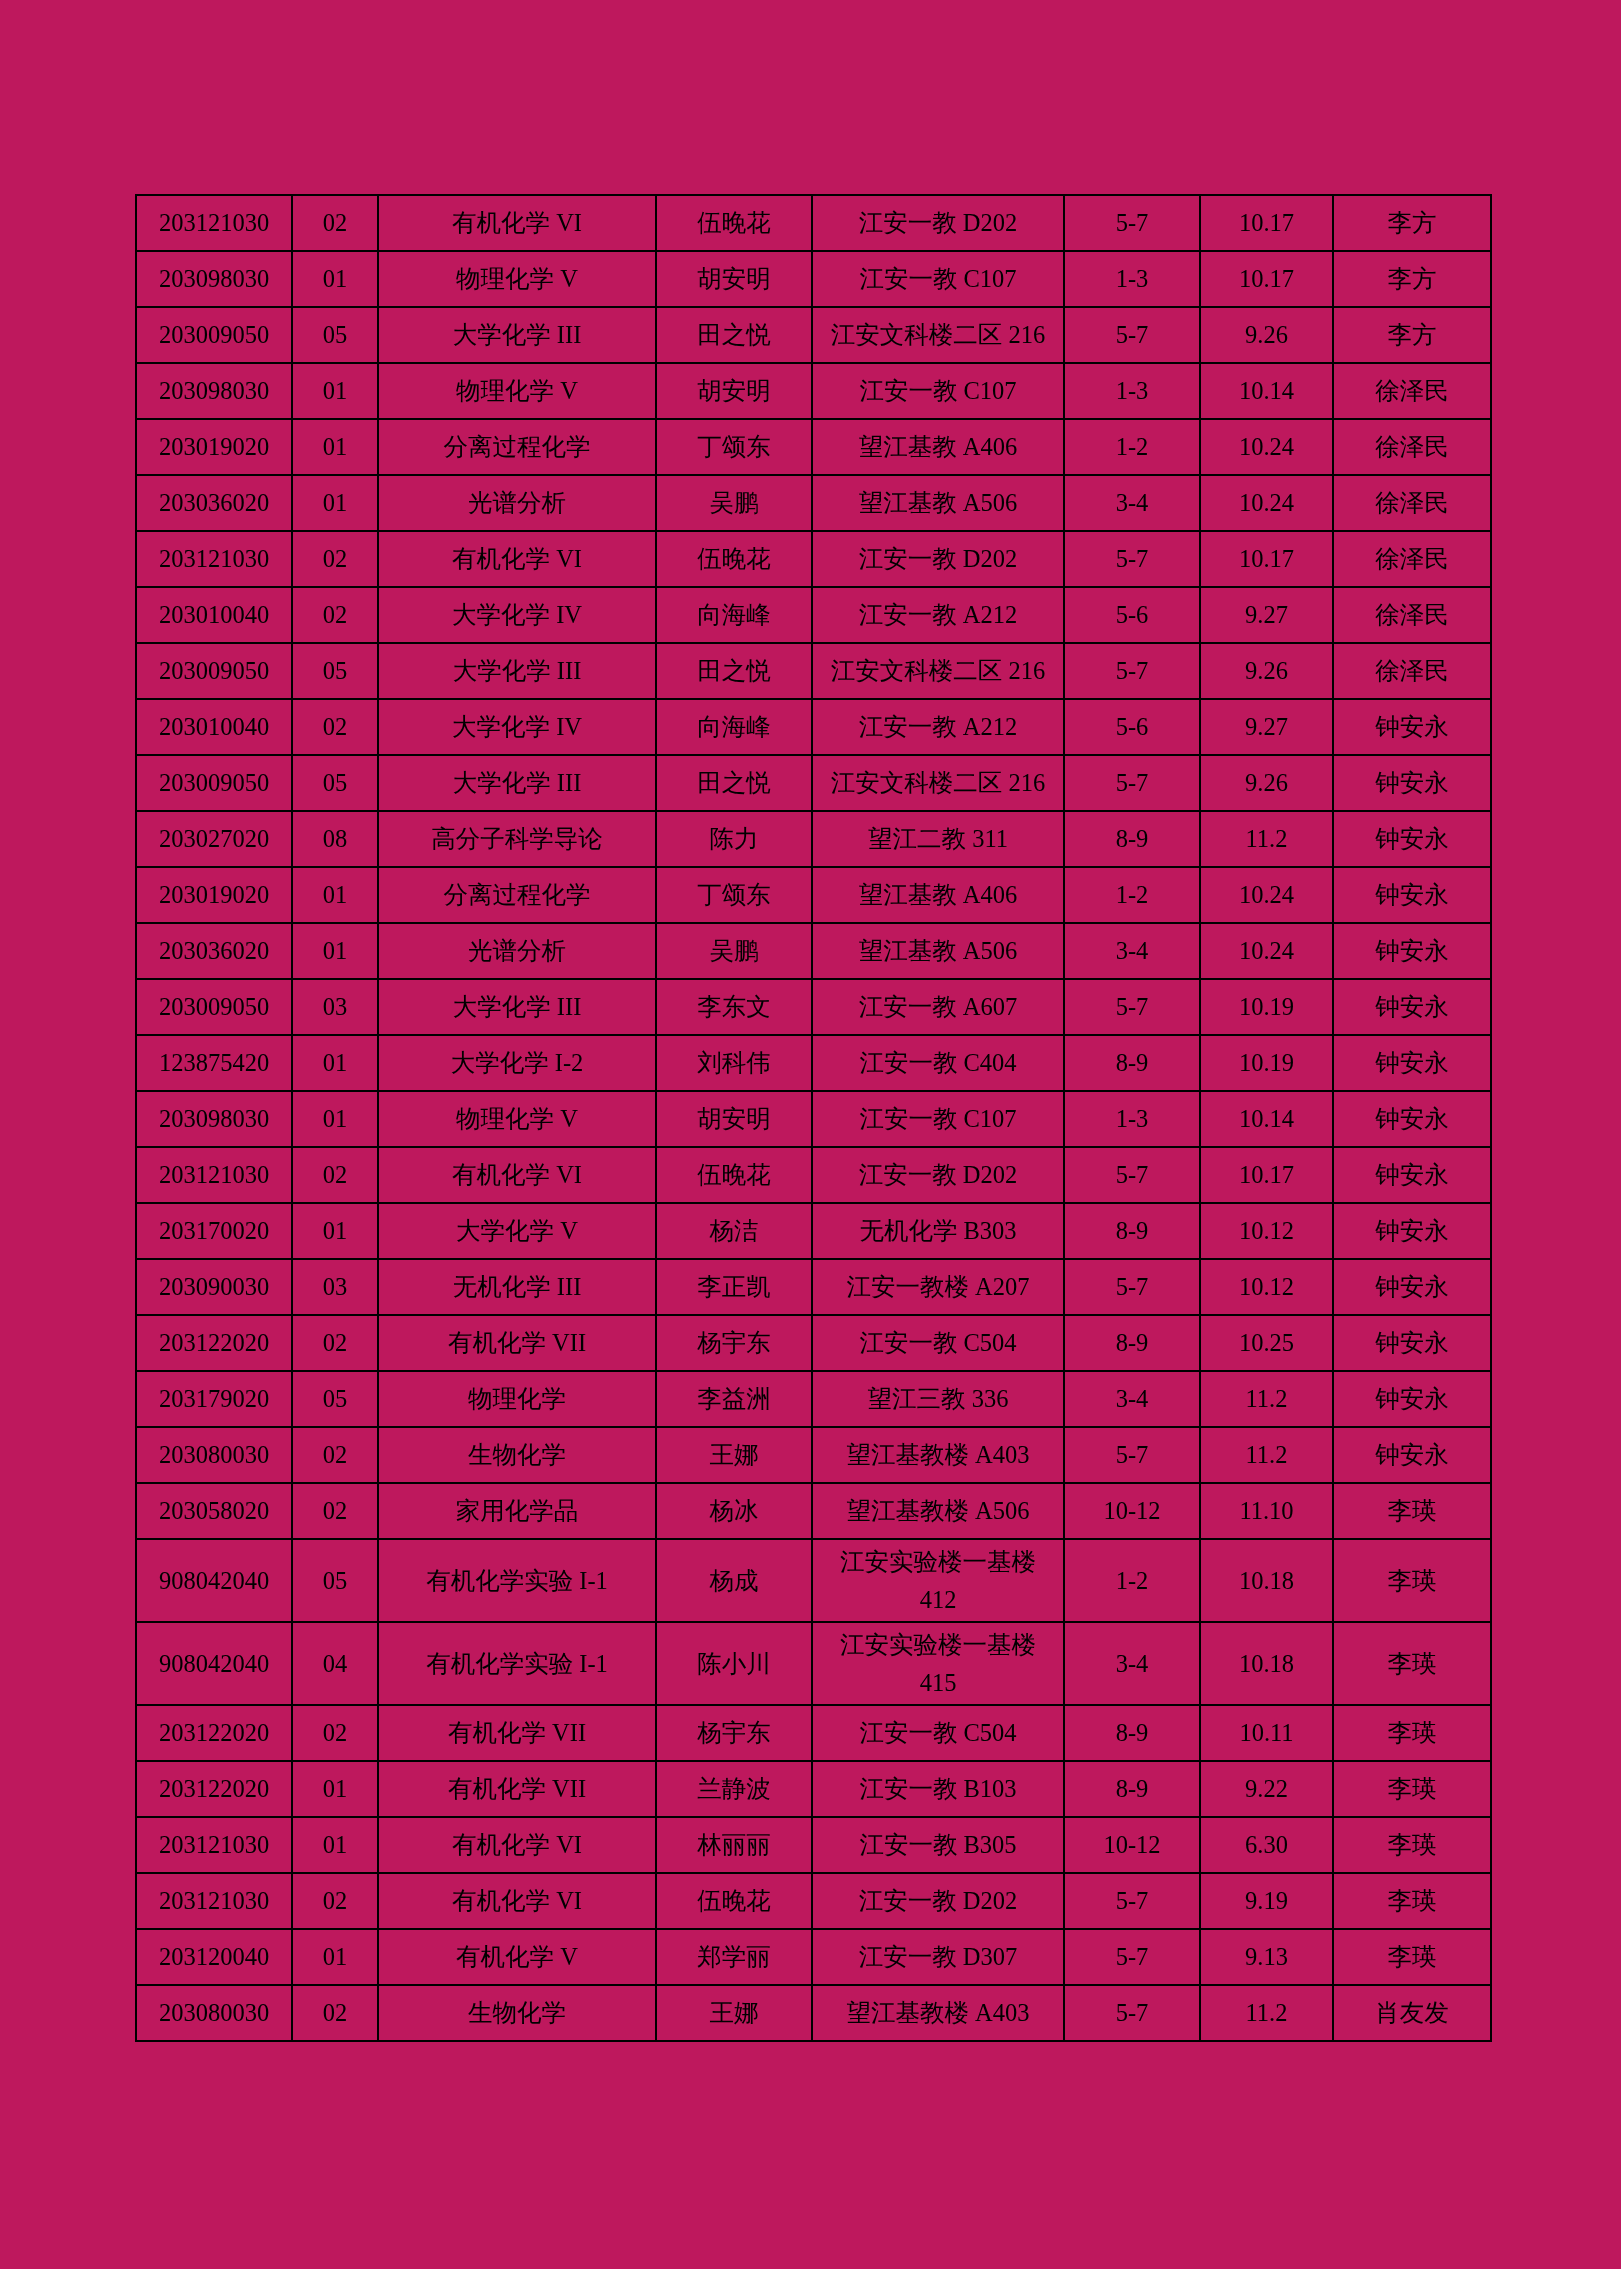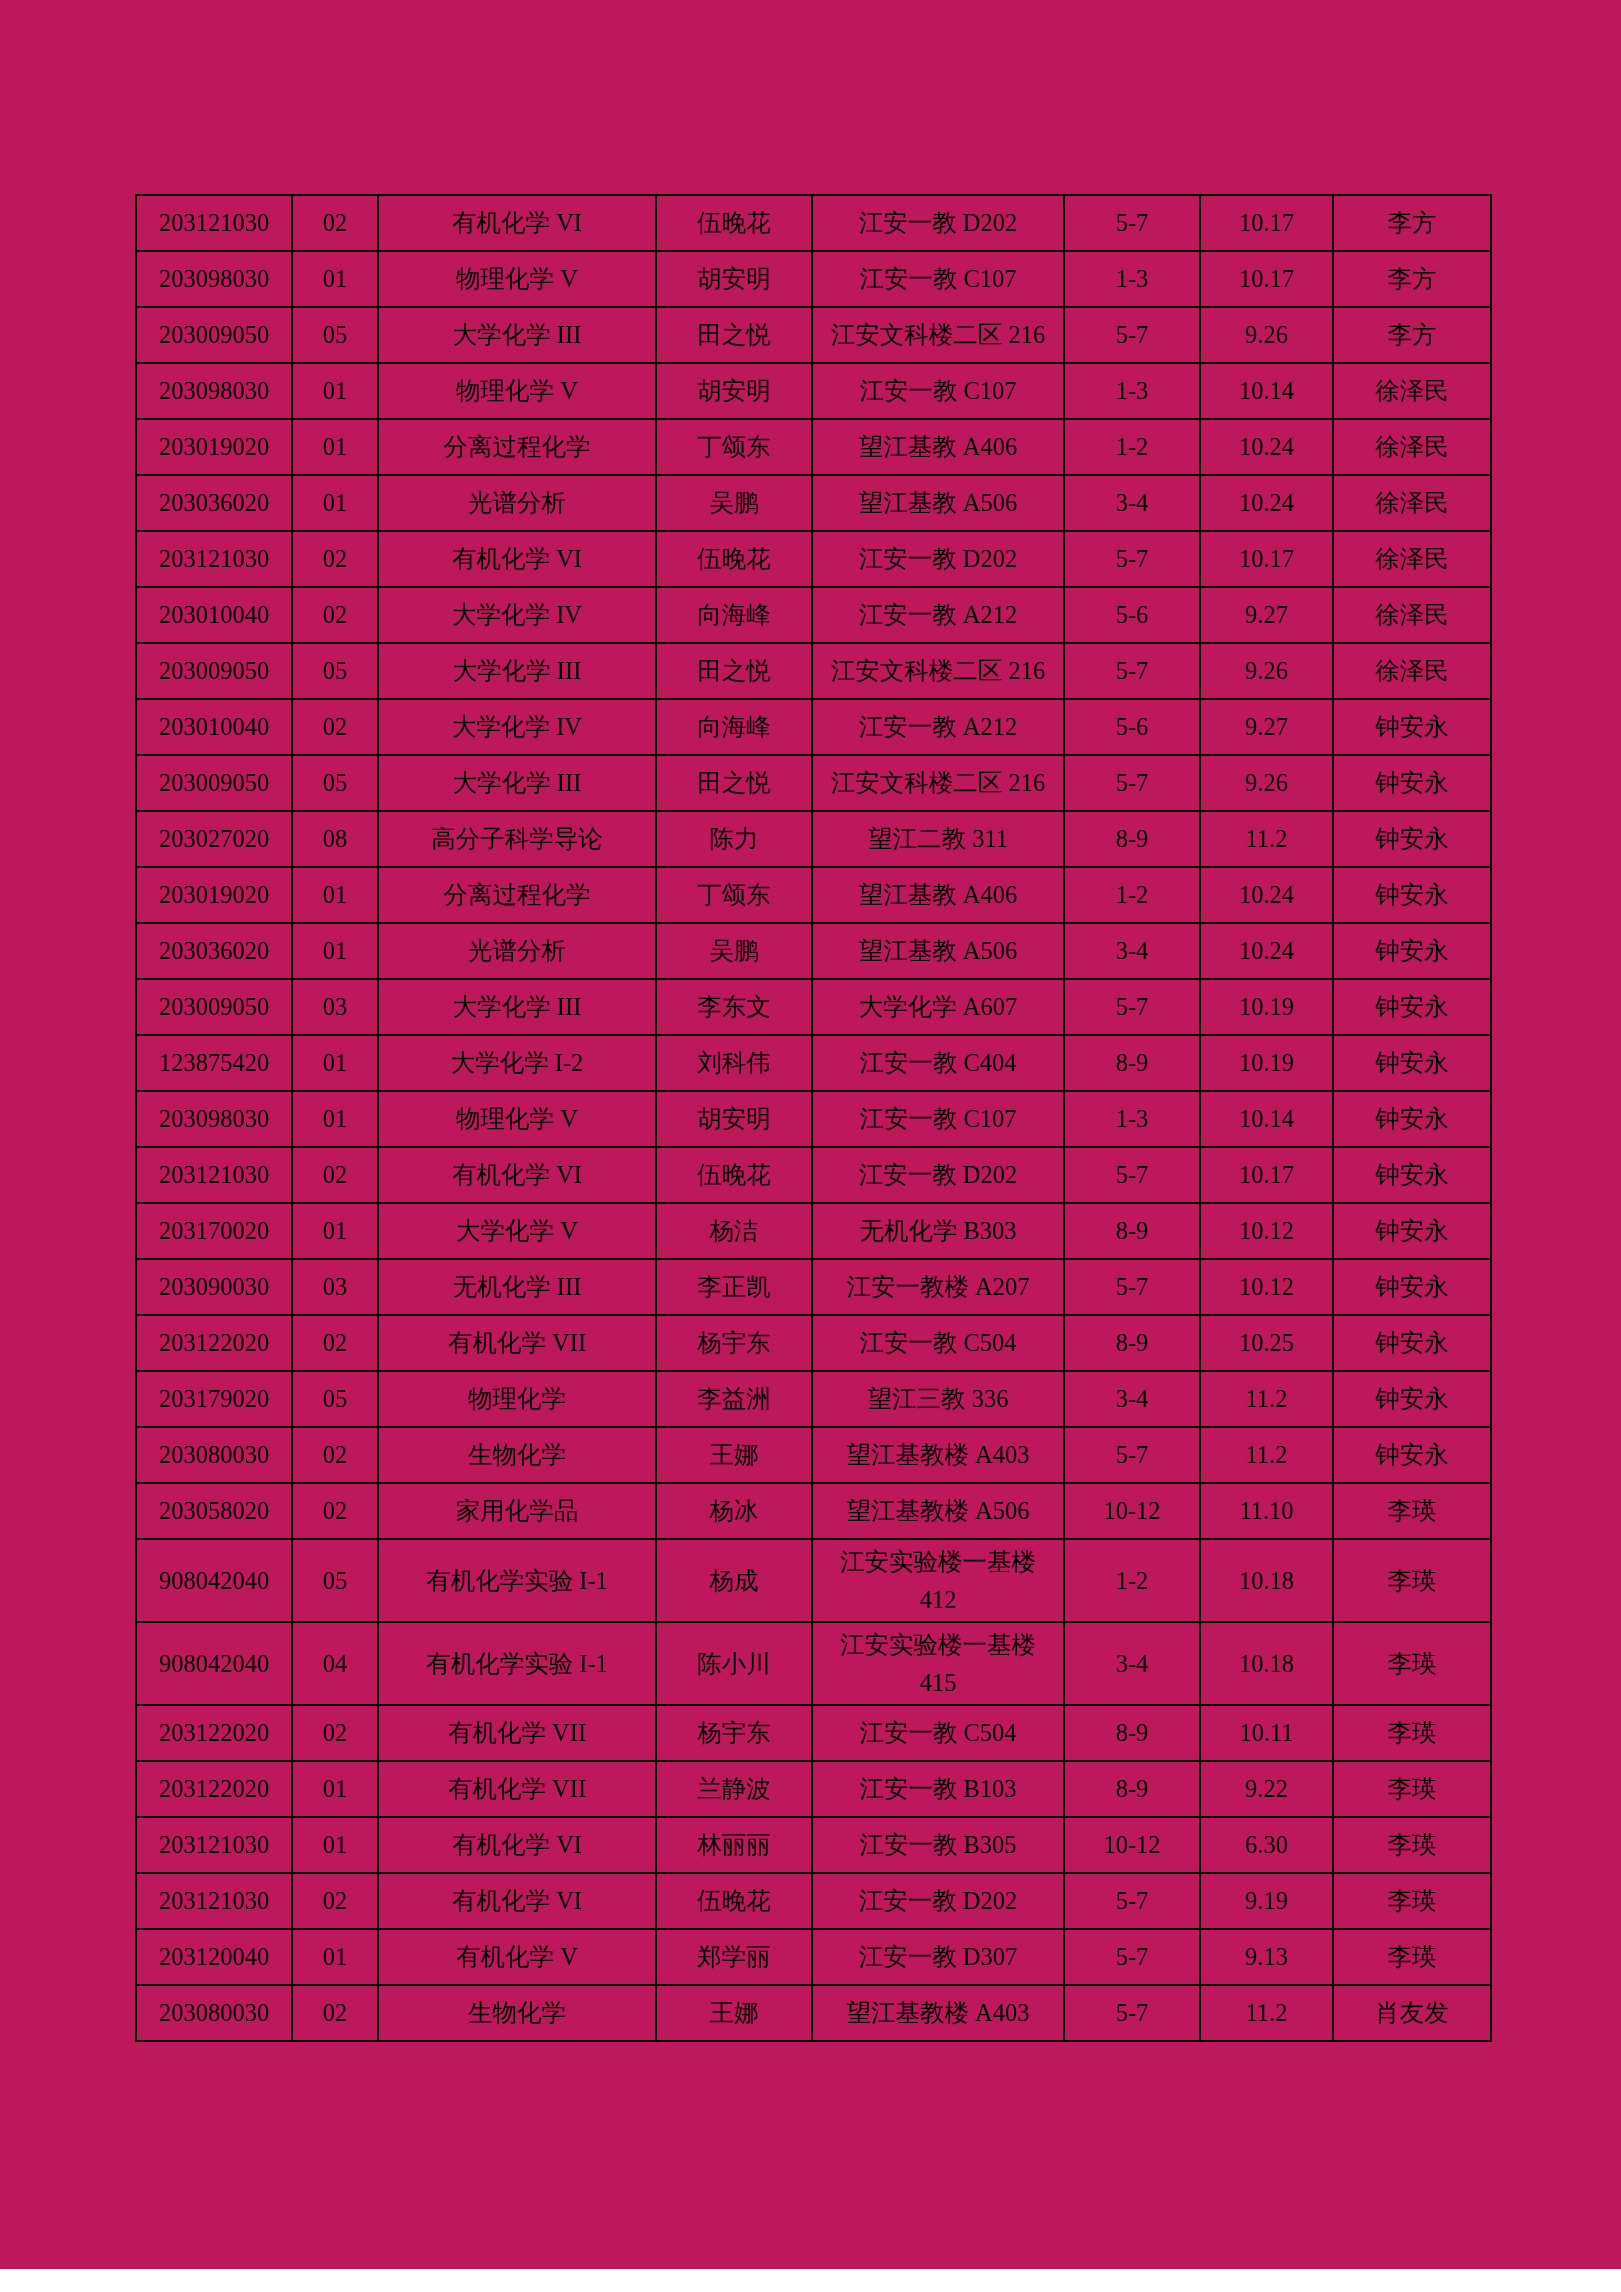--- a/index.html
+++ b/index.html
@@ -192,21 +192,21 @@
           <td>望江基教 A506</td>
           <td>3-4</td>
           <td>10.24</td>
           <td>钟安永</td>
         </tr>
         <tr>
           <td>203009050</td>
           <td>03</td>
           <td>大学化学 III</td>
           <td>李东文</td>
-          <td>大学化学 A607</td>
+          <td>江安一教 A607</td>
           <td>5-7</td>
           <td>10.19</td>
           <td>钟安永</td>
         </tr>
         <tr>
           <td>123875420</td>
           <td>01</td>
           <td>大学化学 I-2</td>
           <td>刘科伟</td>
           <td>江安一教 C404</td>

